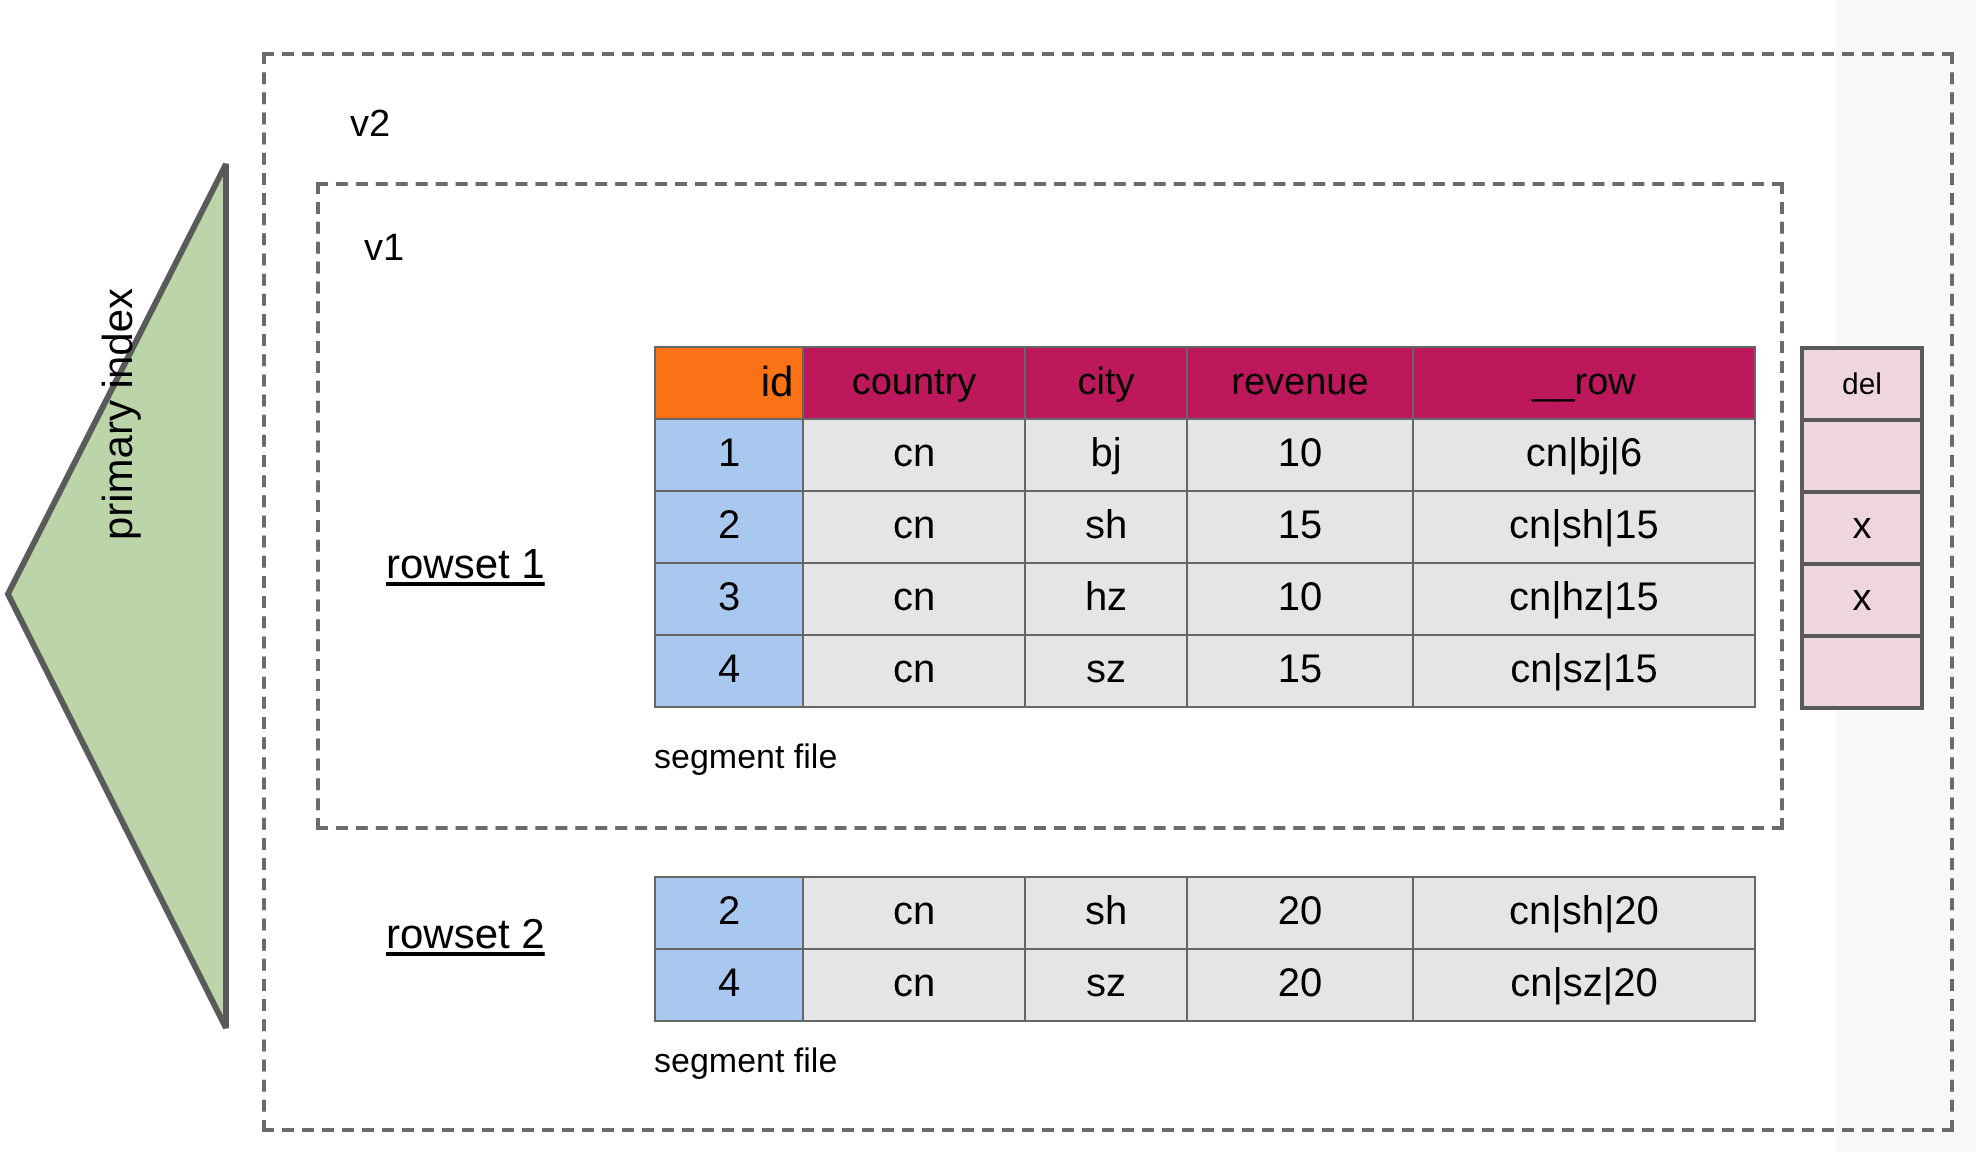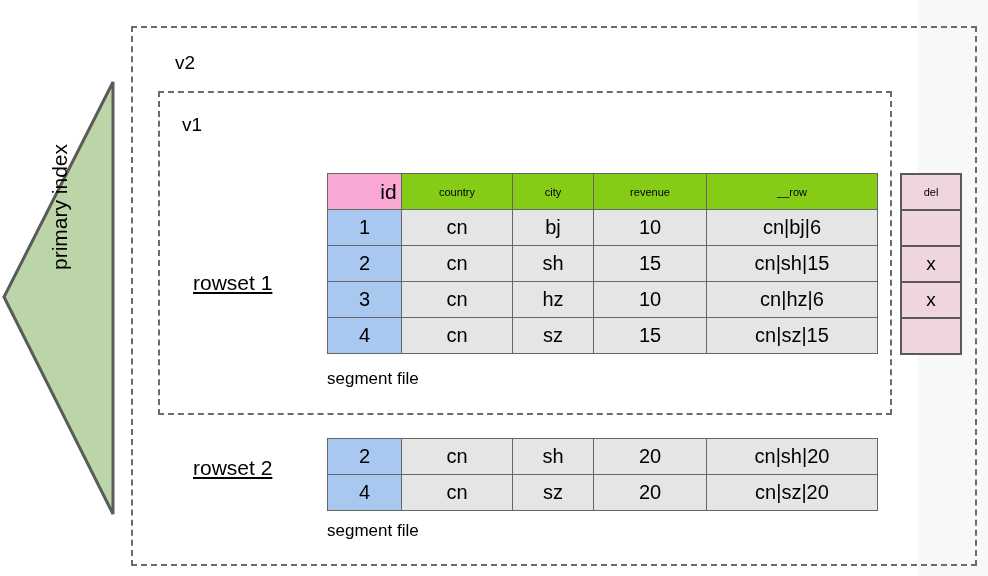--- a/index.html
+++ b/index.html
@@ -113,26 +113,26 @@
   .data-table th, .data-table td {
     border: 1px solid #666666;
     padding: 0;
     height: 35px;
     text-align: center;
     vertical-align: middle;
     color: #000000;
     background: #e5e5e5;
   }
   .data-table thead th {
-    background: #84cc16;
+    background: #be185d;
     font-weight: normal;
-    font-size: 11px;
+    font-size: 19px;
   }
   .data-table thead th.col-id {
-    background: #f9a8d4;
+    background: #f97316;
     font-size: 21px;
     padding-left: 48px;
   }
   .data-table tbody td {
     font-size: 20px;
   }
   .data-table tbody td.col-id {
     background: #a9c8ef;
   }
   .col-w-id      { width: 74px; }
@@ -150,21 +150,21 @@
     border-collapse: collapse;
     table-layout: fixed;
   }
   #del-column td {
     border: 2px solid #5a5a5a;
     background: #eed5e0;
     height: 34px;
     text-align: center;
     vertical-align: middle;
     color: #000000;
-    font-size: 11px;
+    font-size: 15px;
     padding: 0;
   }
   #del-column td.del-mark {
     font-size: 19px;
   }
 </style>
 </head>
 <body>
 
 <div id="canvas">
@@ -214,21 +214,21 @@
         <td>cn</td>
         <td>sh</td>
         <td>15</td>
         <td>cn|sh|15</td>
       </tr>
       <tr>
         <td class="col-id">3</td>
         <td>cn</td>
         <td>hz</td>
         <td>10</td>
-        <td>cn|hz|6</td>
+        <td>cn|hz|15</td>
       </tr>
       <tr>
         <td class="col-id">4</td>
         <td>cn</td>
         <td>sz</td>
         <td>15</td>
         <td>cn|sz|15</td>
       </tr>
     </tbody>
   </table>

